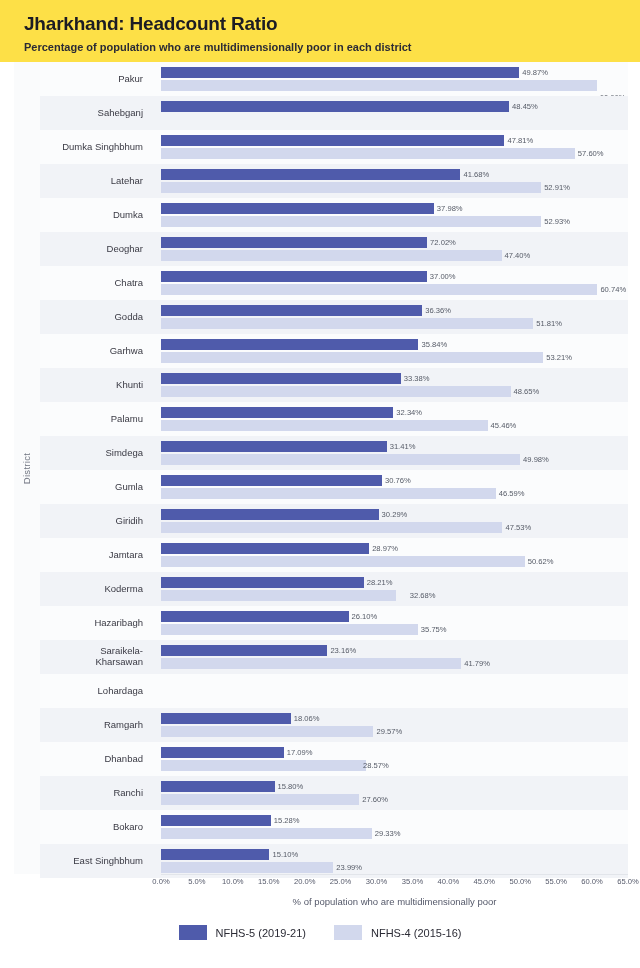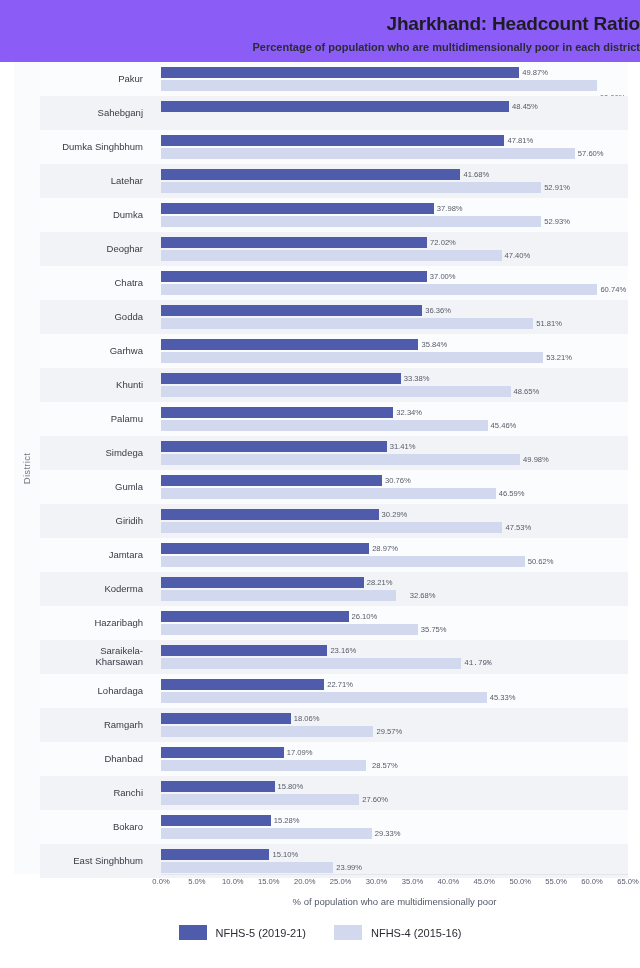--- a/index.html
+++ b/index.html
@@ -11,23 +11,22 @@
     width: 640px;
     height: 968px;
     font-family: "Liberation Sans", sans-serif;
     color: #2b2b35;
     overflow: hidden;
     position: relative;
   }
 
   
   #header {
-    padding: 14px 0 8px 16px;
-    background: #8b5cf6;
-    text-align: right;
+    padding: 14px 0 8px 24px;
+    background: #fde047;
   }
   #chart-title {
     font-size: 19px;
     font-weight: bold;
     letter-spacing: -0.2px;
     color: #1c1c24;
     margin: 0 0 6px 0;
     line-height: 1.1;
   }
   #chart-subtitle {
@@ -429,36 +428,26 @@
       <div class="row even">
         <div class="row-label">Saraikela-
 Kharsawan</div>
         <div class="bars">
           <div class="barline b5">
             <div class="bar s5" style="width: 166.396px;"></div>
             <span class="bar-value" style="left: 166.396px;">23.16%</span>
           </div>
           <div class="barline b4">
             <div class="bar s4" style="width: 300.245px;"></div>
-            <span class="bar-value" style="left: 300.245px; font-family: Liberation Mono, monospace;">41.79%</span>
+            <span class="bar-value" style="left: 300.245px;">41.79%</span>
           </div>
         </div>
       </div>
       <div class="row odd">
         <div class="row-label">Lohardaga</div>
-        <div class="bars">
-          <div class="barline b5">
-            <div class="bar s5" style="width: 163.163px;"></div>
-            <span class="bar-value" style="left: 163.163px;">22.71%</span>
-          </div>
-          <div class="barline b4">
-            <div class="bar s4" style="width: 325.679px;"></div>
-            <span class="bar-value" style="left: 325.679px;">45.33%</span>
-          </div>
-        </div>
       </div>
       <div class="row even">
         <div class="row-label">Ramgarh</div>
         <div class="bars">
           <div class="barline b5">
             <div class="bar s5" style="width: 129.754px;"></div>
             <span class="bar-value" style="left: 129.754px;">18.06%</span>
           </div>
           <div class="barline b4">
             <div class="bar s4" style="width: 212.449px;"></div>
@@ -468,21 +457,21 @@
       </div>
       <div class="row odd">
         <div class="row-label">Dhanbad</div>
         <div class="bars">
           <div class="barline b5">
             <div class="bar s5" style="width: 122.785px;"></div>
             <span class="bar-value" style="left: 122.785px;">17.09%</span>
           </div>
           <div class="barline b4">
             <div class="bar s4" style="width: 205.264px;"></div>
-            <span class="bar-value" style="left: 208px; text-align: right;">28.57%</span>
+            <span class="bar-value" style="left: 199px; text-align: right;">28.57%</span>
           </div>
         </div>
       </div>
       <div class="row even">
         <div class="row-label">Ranchi</div>
         <div class="bars">
           <div class="barline b5">
             <div class="bar s5" style="width: 113.517px;"></div>
             <span class="bar-value" style="left: 113.517px;">15.80%</span>
           </div>

